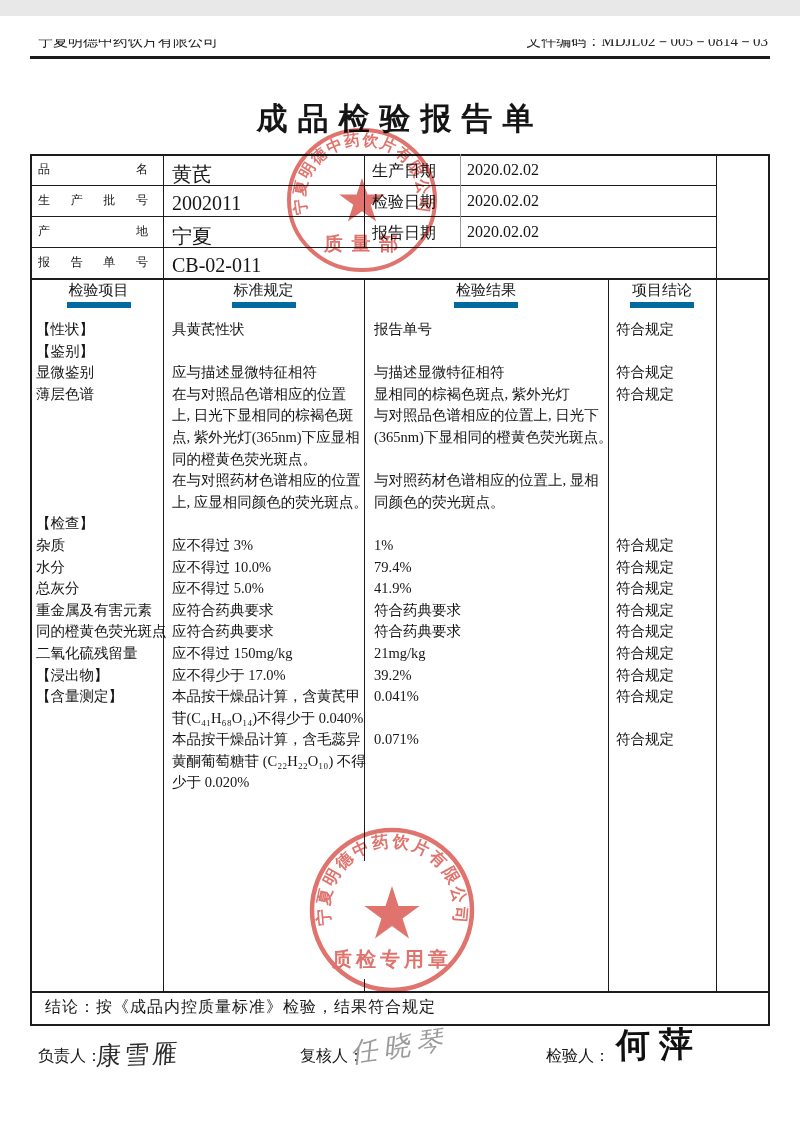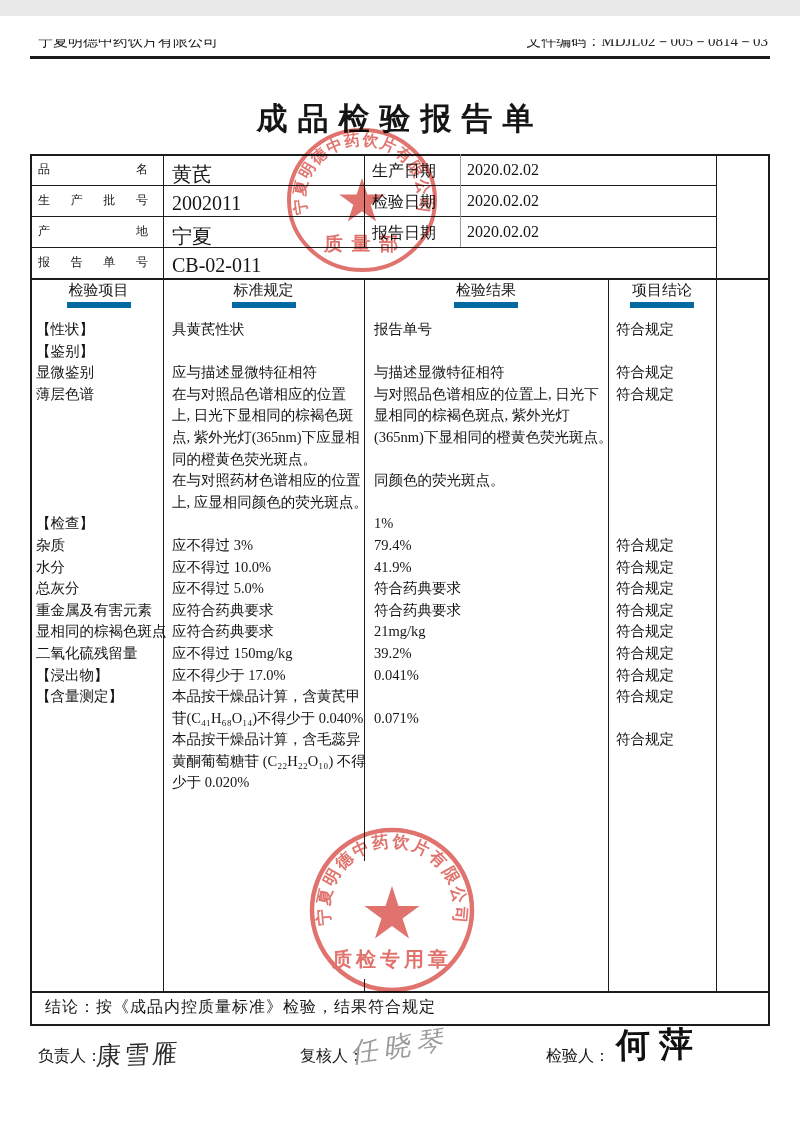--- a/index.html
+++ b/index.html
@@ -107,21 +107,21 @@
       <div class="cell-line"></div>
       <div class="cell-line"></div>
       <div class="cell-line"></div>
       <div class="cell-line"></div>
       <div class="cell-line"></div>
       <div class="cell-line">【检查】</div>
       <div class="cell-line">杂质</div>
       <div class="cell-line">水分</div>
       <div class="cell-line">总灰分</div>
       <div class="cell-line">重金属及有害元素</div>
-      <div class="cell-line">显相同的棕褐色斑点</div>
+      <div class="cell-line">同的橙黄色荧光斑点</div>
       <div class="cell-line">二氧化硫残留量</div>
       <div class="cell-line">【浸出物】</div>
       <div class="cell-line">【含量测定】</div>
       <div class="cell-line"></div>
       <div class="cell-line"></div>
       <div class="cell-line"></div>
       <div class="cell-line"></div>
     </div>
   <div class="abs col" style="left:172px;width:192px;">
       <div class="cell-line">具黄芪性状</div>
@@ -144,24 +144,25 @@
       <div class="cell-line">本品按干燥品计算，含黄芪甲</div>
       <div class="cell-line">苷(C₄₁H₆₈O₁₄)不得少于 0.040%</div>
       <div class="cell-line">本品按干燥品计算，含毛蕊异</div>
       <div class="cell-line">黄酮葡萄糖苷 (C₂₂H₂₂O₁₀) 不得</div>
       <div class="cell-line">少于 0.020%</div>
     </div>
   <div class="abs col" style="left:374px;width:232px;">
       <div class="cell-line">报告单号</div>
       <div class="cell-line"></div>
       <div class="cell-line">与描述显微特征相符</div>
+      <div class="cell-line">显相同的棕褐色斑点, 紫外光灯</div>
       <div class="cell-line">与对照品色谱相应的位置上, 日光下</div>
-      <div class="cell-line">显相同的棕褐色斑点, 紫外光灯</div>
       <div class="cell-line">(365nm)下显相同的橙黄色荧光斑点。</div>
       <div class="cell-line"></div>
+      <div class="cell-line">与对照药材色谱相应的位置上, 显相</div>
       <div class="cell-line">同颜色的荧光斑点。</div>
       <div class="cell-line"></div>
       <div class="cell-line">1%</div>
       <div class="cell-line">79.4%</div>
       <div class="cell-line">41.9%</div>
       <div class="cell-line">符合药典要求</div>
       <div class="cell-line">符合药典要求</div>
       <div class="cell-line">21mg/kg</div>
       <div class="cell-line">39.2%</div>
       <div class="cell-line">0.041%</div>

